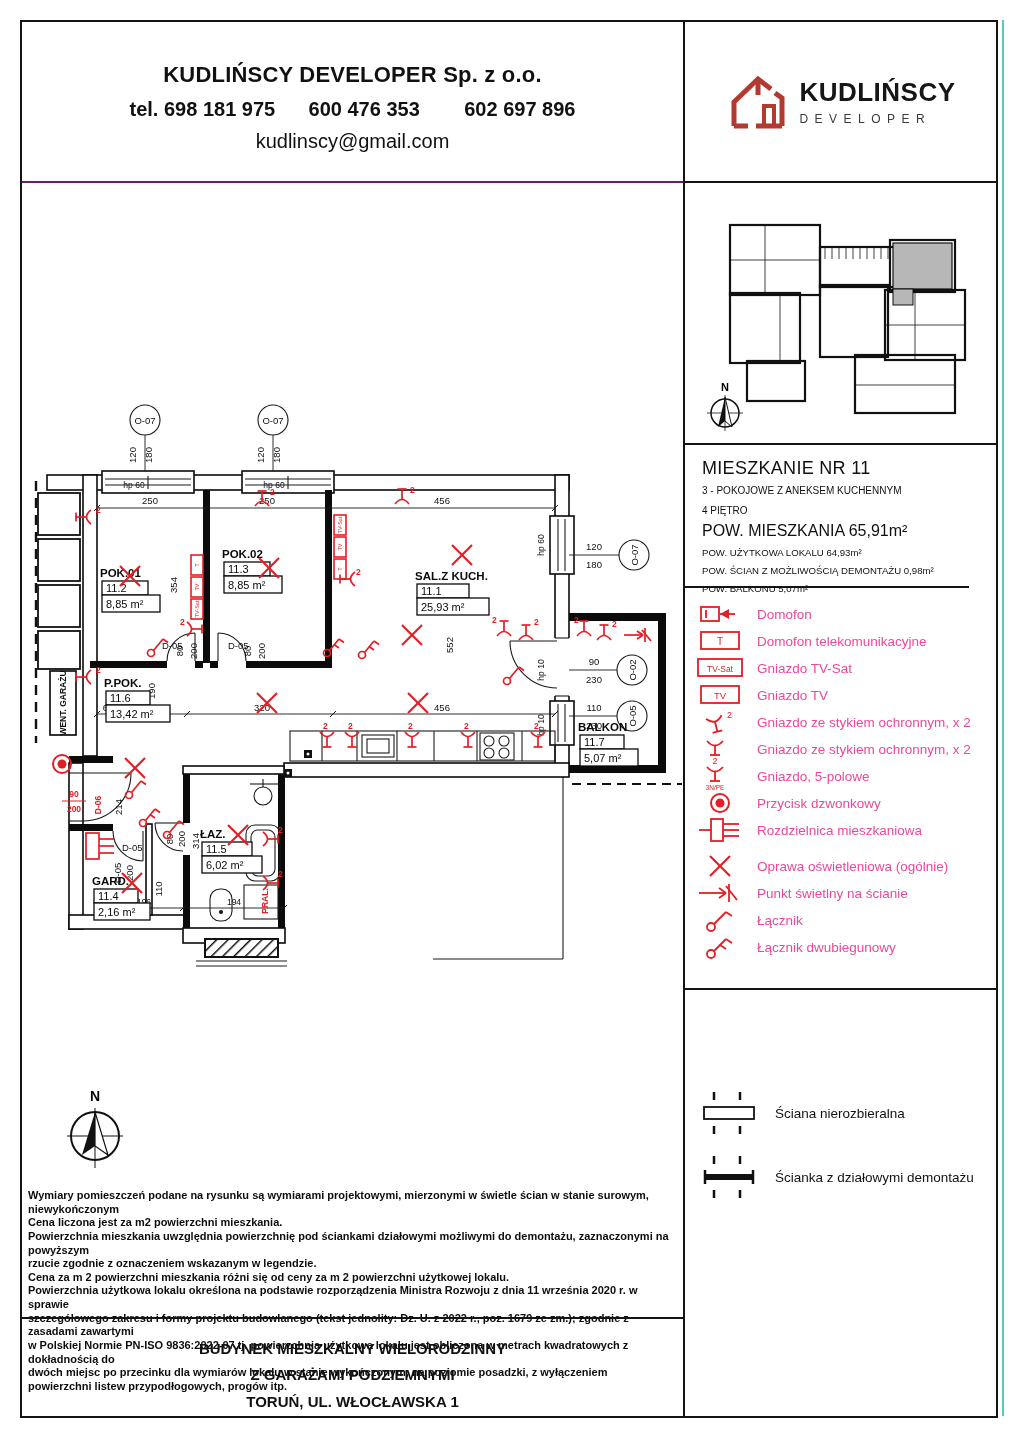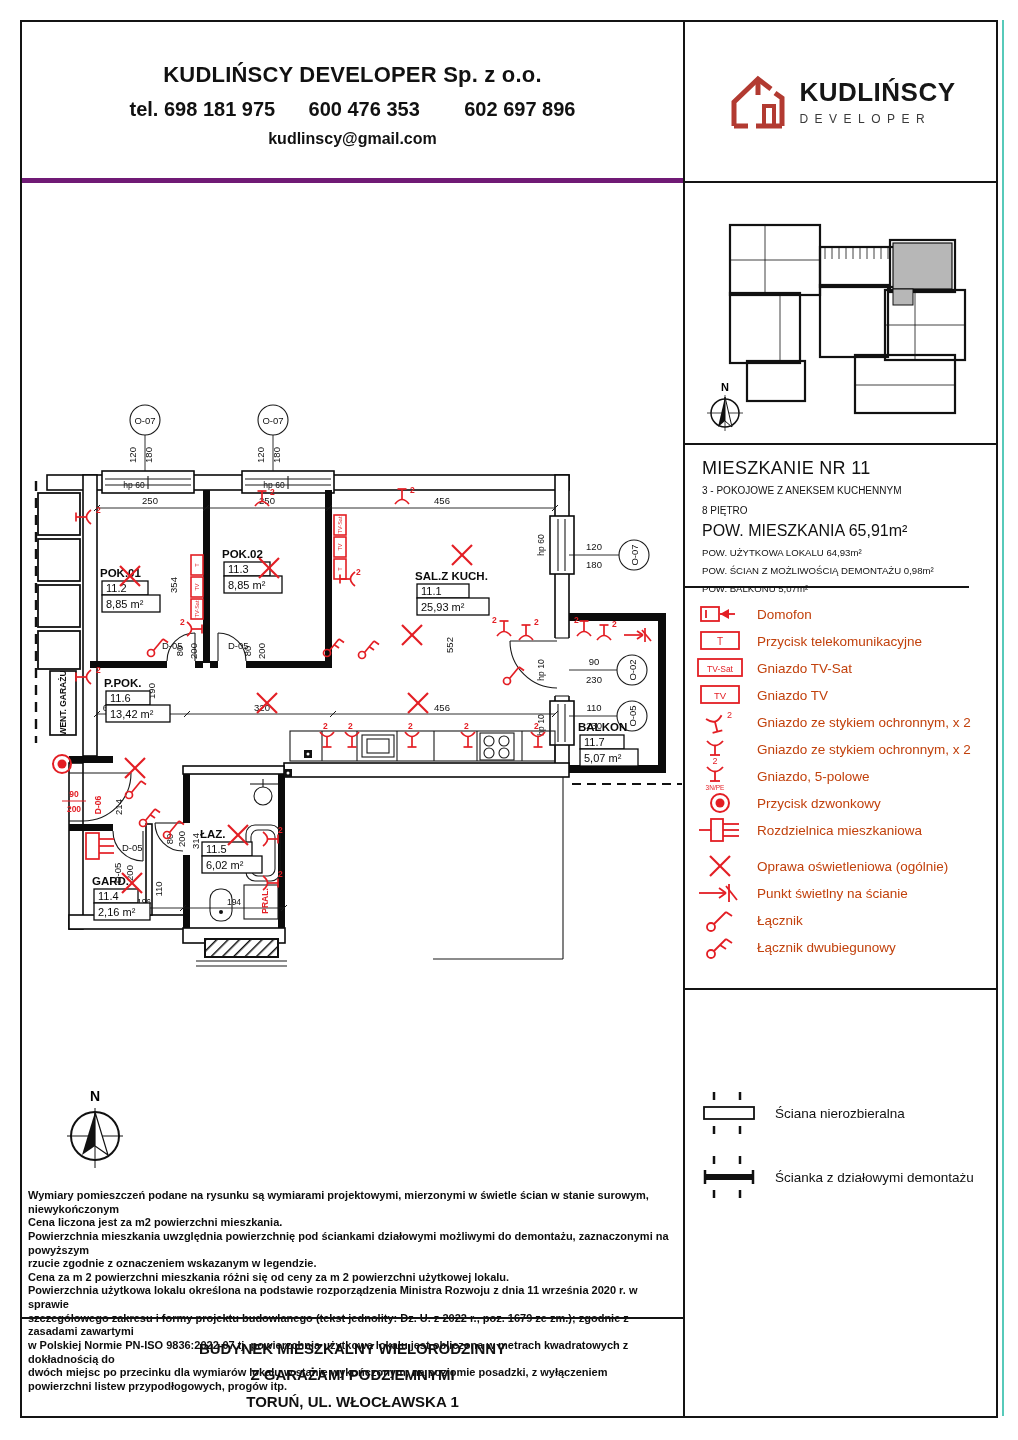--- a/index.html
+++ b/index.html
@@ -2,41 +2,41 @@
 <html><head>
 <meta charset="utf-8">
 <style>
   html,body{margin:0;padding:0;background:#fff;}
   body{width:1018px;height:1440px;position:relative;font-family:"Liberation Sans",sans-serif;color:#111;}
   .page{position:absolute;inset:0;background:#fff;}
   .frame{position:absolute;left:20px;top:20px;width:974px;height:1394px;border:2px solid #141414;}
   .vline{position:absolute;left:683px;top:20px;width:2px;height:1396px;background:#141414;}
   .teal{position:absolute;left:1002px;top:20px;width:2px;height:1396px;background:#45c4b3;opacity:.9;}
   
-  .header{position:absolute;left:22px;top:22px;width:661px;height:161px;border-bottom:5px solid #701a75;text-align:center;box-sizing:border-box;padding-top:40px;}
+  .header{position:absolute;left:22px;top:22px;width:661px;height:161px;border-bottom:2px solid #701a75;text-align:center;box-sizing:border-box;padding-top:40px;}
   .h-line1{font-weight:bold;font-size:22px;letter-spacing:.2px;}
   .h-line2{font-weight:bold;font-size:20px;margin-top:10px;white-space:pre;}
-  .h-line3{font-weight:bold;font-size:16px;margin-top:9px;}
+  .h-line3{font-weight:normal;font-size:20px;margin-top:9px;}
   
   .logo-box{position:absolute;left:685px;top:22px;width:311px;height:161px;border-bottom:2px solid #141414;display:flex;align-items:center;justify-content:center;gap:10px;box-sizing:border-box;}
   .logo-text .nm{font-weight:bold;font-size:26px;color:#161616;letter-spacing:.5px;}
   .logo-text .sub{font-size:12px;color:#3a3a3a;letter-spacing:6.5px;margin-top:4px;}
   
   .overview-box{position:absolute;left:685px;top:185px;width:311px;height:258px;border-bottom:2px solid #141414;}
   .info-box{position:absolute;left:685px;top:445px;width:284px;height:143px;border-bottom:2px solid #141414;box-sizing:border-box;padding:13px 8px 0 17px;}
   .info-title{font-size:18px;letter-spacing:.3px;}
   .info-sub{font-size:10px;margin-top:6px;}
   .info-floor{font-size:10px;margin-top:9px;}
   .info-area{font-size:16px;font-weight:normal;margin-top:6px;}
   .info-small{font-size:9.6px;margin-top:7px;}
   .legend-box{position:absolute;left:685px;top:590px;width:311px;height:400px;border-bottom:2px solid #141414;box-sizing:border-box;padding-top:10px;}
   .lrow{display:flex;align-items:center;height:26px;margin:1px 0;}
   .lrow.gap{margin-top:10px;}
   .licon{width:72px;display:flex;justify-content:center;flex:none;}
-  .llabel{font-size:13.5px;color:#c2410c;}
+  .llabel{font-size:13.5px;color:#ec4899;}
   .heating-box{position:absolute;left:685px;top:990px;width:311px;height:64px;border-bottom:2px solid #141414;display:flex;align-items:center;box-sizing:border-box;padding-left:17px;font-size:13.5px;}
   .walls-box{position:absolute;left:685px;top:1054px;width:311px;height:364px;box-sizing:border-box;padding-top:36px;border-radius:7px;}
   .wrow{display:flex;align-items:center;margin-bottom:18px;}
   .wicon{width:90px;display:flex;justify-content:center;flex:none;}
   .wlabel{font-size:13.5px;}
   
   .plan-area{position:absolute;left:22px;top:183px;width:661px;height:1134px;}
   .disclaimer{position:absolute;left:6px;top:1006px;width:652px;font-size:11px;font-weight:bold;line-height:1.24;white-space:pre-line;color:#0d0d0d;}
   .title-block{position:absolute;left:22px;top:1317px;width:661px;height:124px;border-top:2px solid #141414;box-sizing:border-box;text-align:center;padding-top:17px;font-weight:bold;font-size:15px;line-height:1.75;}
   
@@ -125,21 +125,21 @@
         <polygon points="40,212 33,242 40,236" fill="#111"></polygon>
         <polygon points="40,212 47,242 40,236" fill="#fff" stroke="#111" stroke-width="1"></polygon>
         <text x="40" y="206" text-anchor="middle" font-size="11" font-weight="bold">N</text>
       </g>
     </svg>
   </div>
 
   <div class="info-box">
     <div class="info-title">MIESZKANIE NR 11</div>
     <div class="info-sub">3 - POKOJOWE Z ANEKSEM KUCHENNYM</div>
-    <div class="info-floor">8 PIĘTRO</div>
+    <div class="info-floor">4 PIĘTRO</div>
     <div class="info-area">POW. MIESZKANIA 65,91m²</div>
     <div class="info-small">POW. UŻYTKOWA LOKALU 64,93m²</div>
     <div class="info-small">POW. ŚCIAN Z MOŻLIWOŚCIĄ DEMONTAŻU 0,98m²</div>
     <div class="info-small">POW. BALKONU 5,07m²</div>
   </div>
 
   <div class="legend-box">
     <div class="lrow">
       <span class="licon">
           <svg width="56" height="26">
@@ -153,21 +153,21 @@
         </span>
       <span class="llabel">Domofon</span>
     </div>
     <div class="lrow">
       <span class="licon">
           <svg width="56" height="26">
             <rect x="8" y="4" width="38" height="17" fill="none" stroke="#e31e24" stroke-width="1.8"></rect>
             <text x="27" y="17" text-anchor="middle" font-size="10" fill="#e31e24">T</text>
           </svg>
         </span>
-      <span class="llabel">Przycisk telekomunikacyjne</span>
+      <span class="llabel">Domofon telekomunikacyjne</span>
     </div>
     <div class="lrow">
       <span class="licon">
           <svg width="56" height="26">
             <rect x="5" y="4" width="44" height="17" fill="none" stroke="#e31e24" stroke-width="1.8"></rect>
             <text x="27" y="16.5" text-anchor="middle" font-size="8.5" fill="#e31e24">TV-Sat</text>
           </svg>
         </span>
       <span class="llabel">Gniazdo TV-Sat</span>
     </div>

